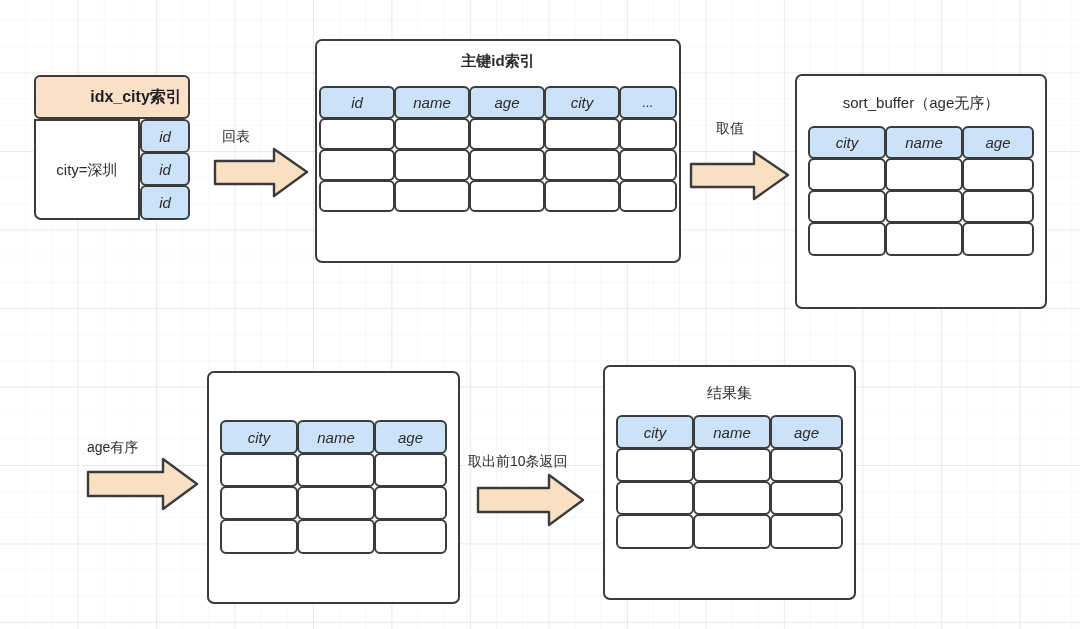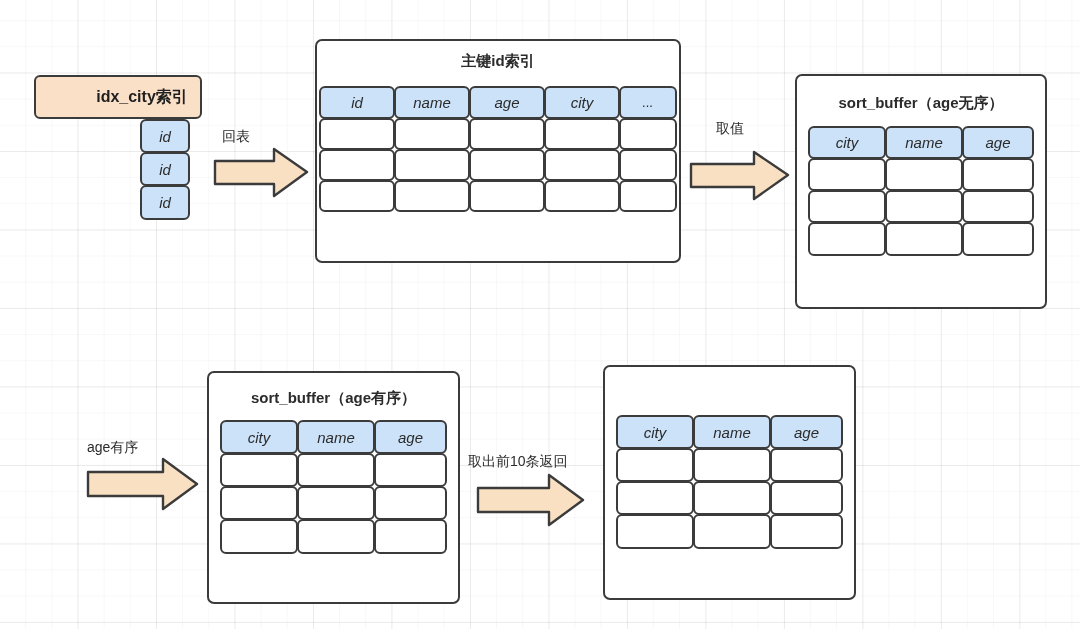--- a/index.html
+++ b/index.html
@@ -60,21 +60,20 @@
     font-weight: bold;
     font-size: 16px;
     color: #1f1f1f;
   }
   .title {
     position: absolute;
     text-align: center;
     font-size: 15px;
     color: #2b2b2b;
     line-height: 1;
-    font-weight: bold;
   }
   .title.bold {
     font-weight: bold;
   }
   .arrow-label {
     position: absolute;
     font-size: 14px;
     color: #2b2b2b;
     white-space: nowrap;
     line-height: 1;
@@ -84,22 +83,23 @@
   }
 </style>
 </head>
 <body>
 
 <div id="canvas">
 
   <div class="box" style="left:34px; top:75px; width:156px; height:144px; border-radius:8px; background:transparent; border:none;">
   </div>
 
-  <div class="cell orange" style="left:34px; top:75px; width:168px; height:44px;padding-left:48px;">idx_city索引</div>
-
+  <div class="cell orange" style="left:34px; top:75px; width:156px; height:44px;padding-left:48px;">idx_city索引</div>
+
+  <div class="cell" style="left:34px; top:119px; width:106px; height:101px; border-radius:0 0 0 7px;">city=深圳</div>
 
   <div class="cell head" style="left:140px; top:119px; width:50px; height:34px;">id</div>
   <div class="cell head" style="left:140px; top:152px; width:50px; height:34px;">id</div>
   <div class="cell head" style="left:140px; top:185px; width:50px; height:35px;">id</div>
 
   <div class="arrow-label" style="left:222px; top:129px;">回表</div>
   <svg class="arrow" style="left:212px; top:145px;" width="98" height="55" viewBox="0 0 98 55">
     <polygon points="3,16 62,16 62,4 95,27 62,51 62,39 3,39" fill="#fae0c3" stroke="#3b3b3b" stroke-width="2.4" stroke-linejoin="round"></polygon>
   </svg>
 
@@ -156,21 +156,20 @@
   <div class="cell" style="left:885px; top:222px; width:78px; height:34px;"></div>
   <div class="cell" style="left:962px; top:222px; width:72px; height:34px;"></div>
 
   <div class="arrow-label" style="left:87px; top:440px;">age有序</div>
   <svg class="arrow" style="left:85px; top:455px;" width="116" height="58" viewBox="0 0 116 58">
     <polygon points="3,17 78,17 78,4 112,29 78,54 78,41 3,41" fill="#fae0c3" stroke="#3b3b3b" stroke-width="2.4" stroke-linejoin="round"></polygon>
   </svg>
 
   <div class="box" style="left:207px; top:371px; width:253px; height:233px;"></div>
 
-  <div class="title" style="left:207px; top:390px; width:253px;">sort_buffer（age有序）</div>
 
   <div class="cell head" style="left:220px; top:420px; width:78px; height:34px;">city</div>
   <div class="cell head" style="left:297px; top:420px; width:78px; height:34px;">name</div>
   <div class="cell head" style="left:374px; top:420px; width:73px; height:34px;">age</div>
 
   <div class="cell" style="left:220px; top:453px; width:78px; height:34px;"></div>
   <div class="cell" style="left:297px; top:453px; width:78px; height:34px;"></div>
   <div class="cell" style="left:374px; top:453px; width:73px; height:34px;"></div>
 
   <div class="cell" style="left:220px; top:486px; width:78px; height:34px;"></div>
@@ -181,20 +180,21 @@
   <div class="cell" style="left:297px; top:519px; width:78px; height:35px;"></div>
   <div class="cell" style="left:374px; top:519px; width:73px; height:35px;"></div>
 
   <div class="arrow-label" style="left:468px; top:454px;">取出前10条返回</div>
   <svg class="arrow" style="left:475px; top:471px;" width="112" height="58" viewBox="0 0 112 58">
     <polygon points="3,17 74,17 74,4 108,29 74,54 74,41 3,41" fill="#fae0c3" stroke="#3b3b3b" stroke-width="2.4" stroke-linejoin="round"></polygon>
   </svg>
 
   <div class="box" style="left:603px; top:365px; width:253px; height:235px;"></div>
 
+  <div class="title" style="left:603px; top:385px; width:253px;">结果集</div>
 
   <div class="cell head" style="left:616px; top:415px; width:78px; height:34px;">city</div>
   <div class="cell head" style="left:693px; top:415px; width:78px; height:34px;">name</div>
   <div class="cell head" style="left:770px; top:415px; width:73px; height:34px;">age</div>
 
   <div class="cell" style="left:616px; top:448px; width:78px; height:34px;"></div>
   <div class="cell" style="left:693px; top:448px; width:78px; height:34px;"></div>
   <div class="cell" style="left:770px; top:448px; width:73px; height:34px;"></div>
 
   <div class="cell" style="left:616px; top:481px; width:78px; height:34px;"></div>

